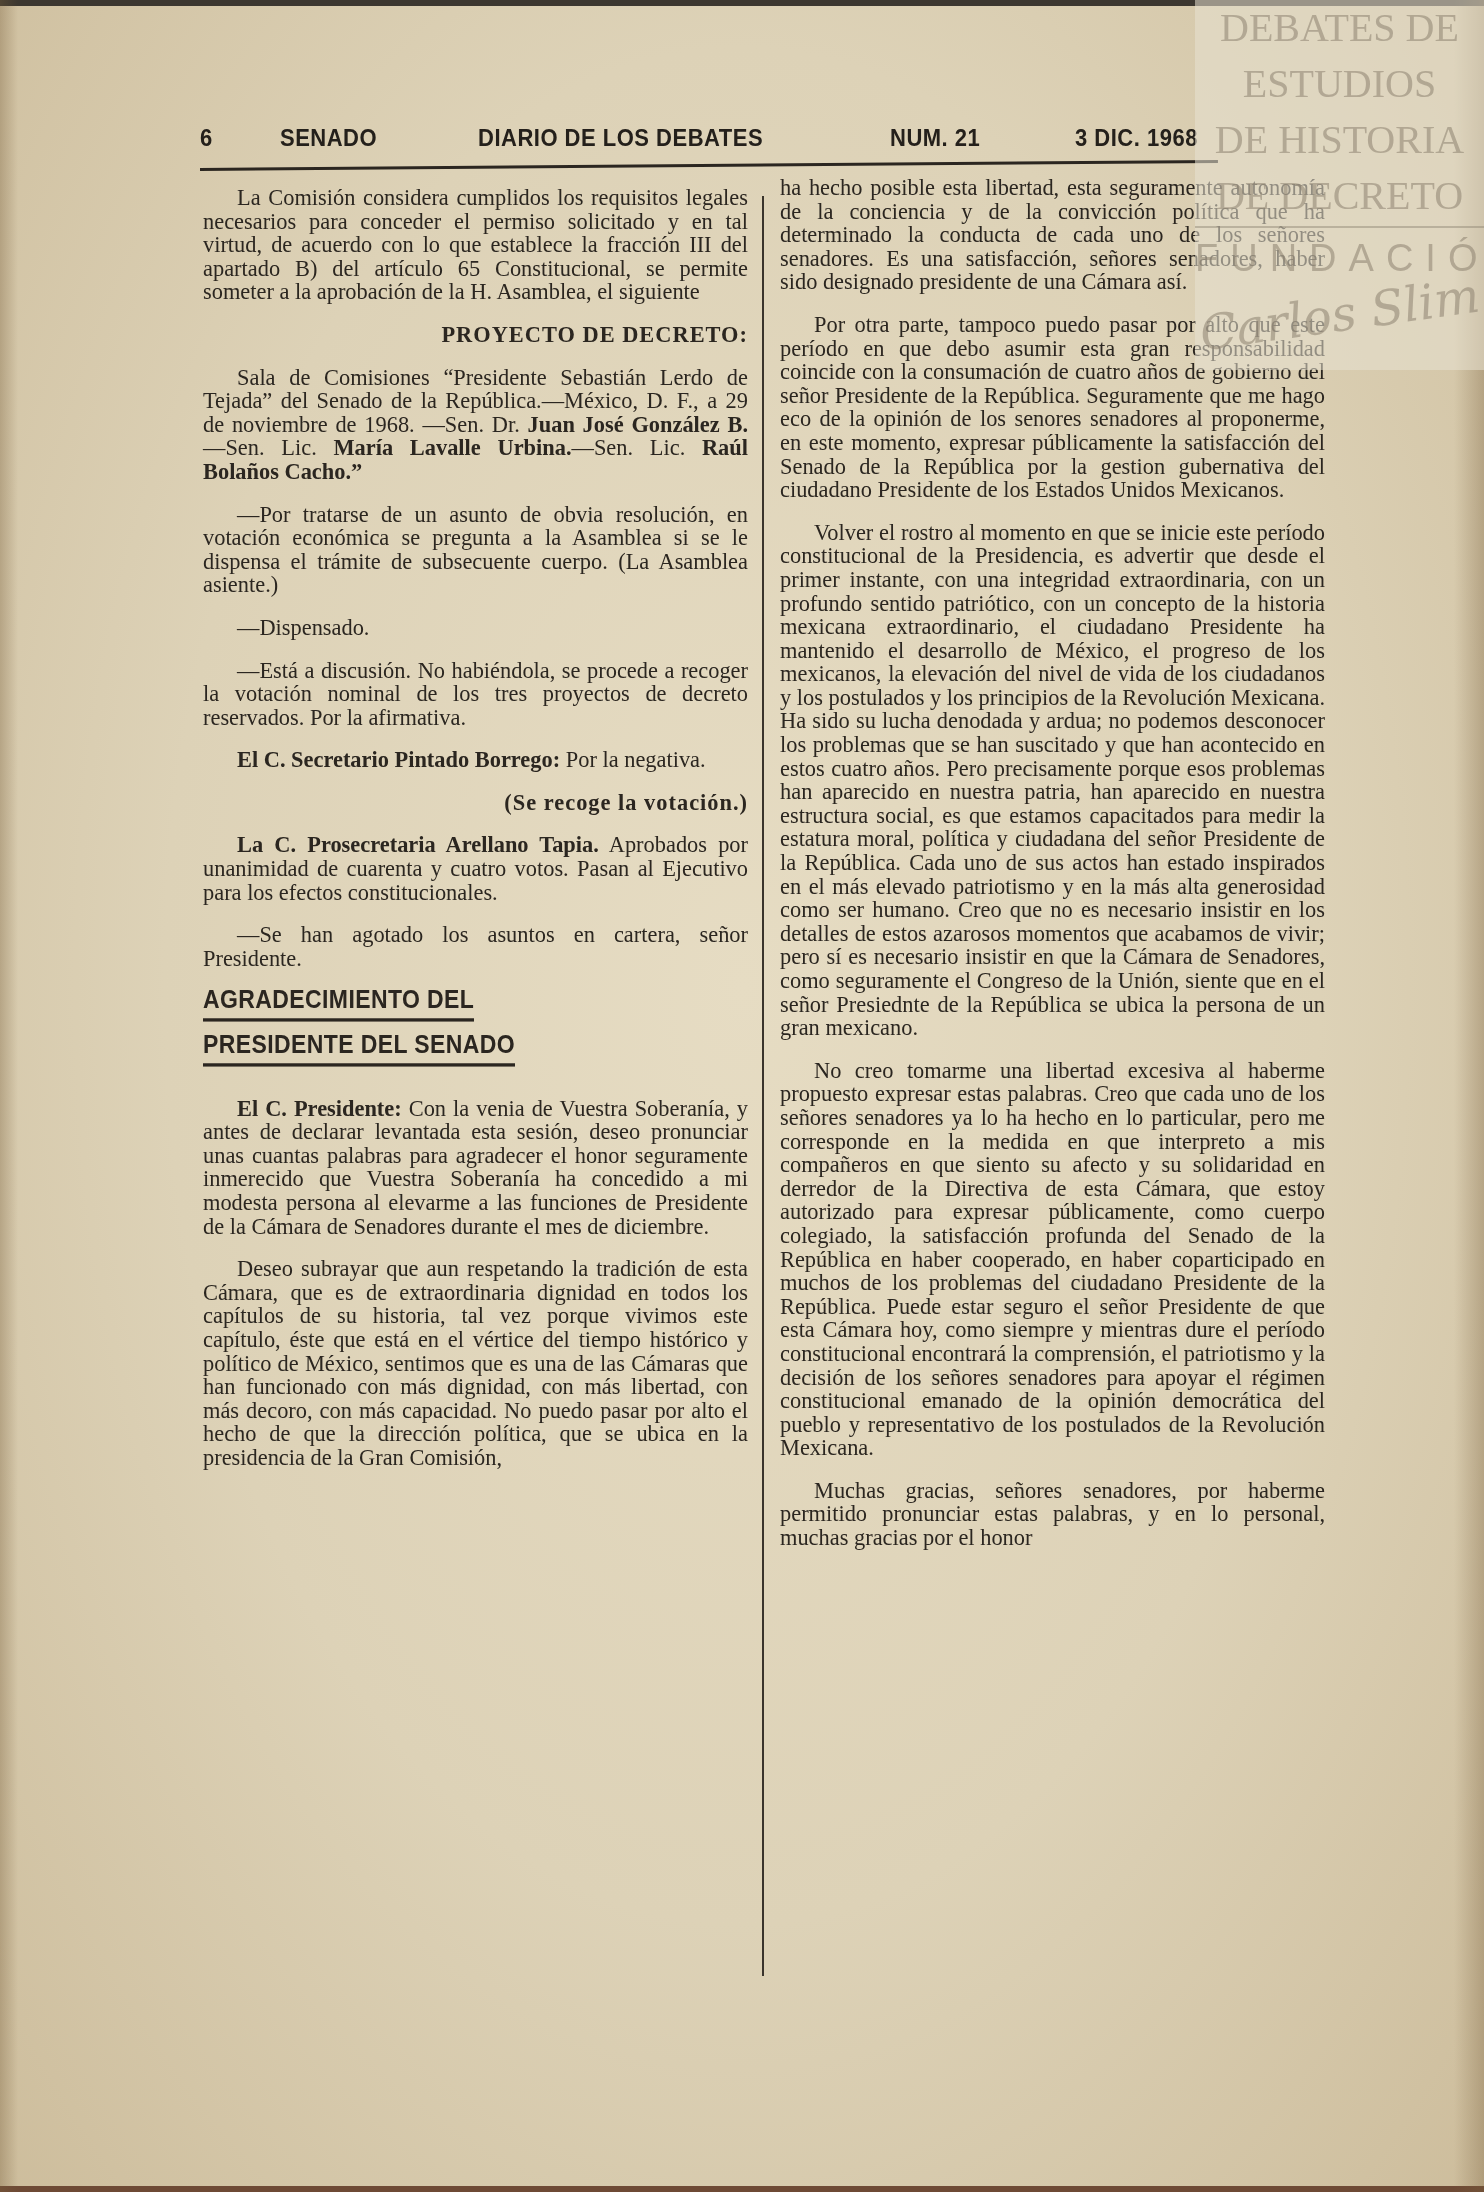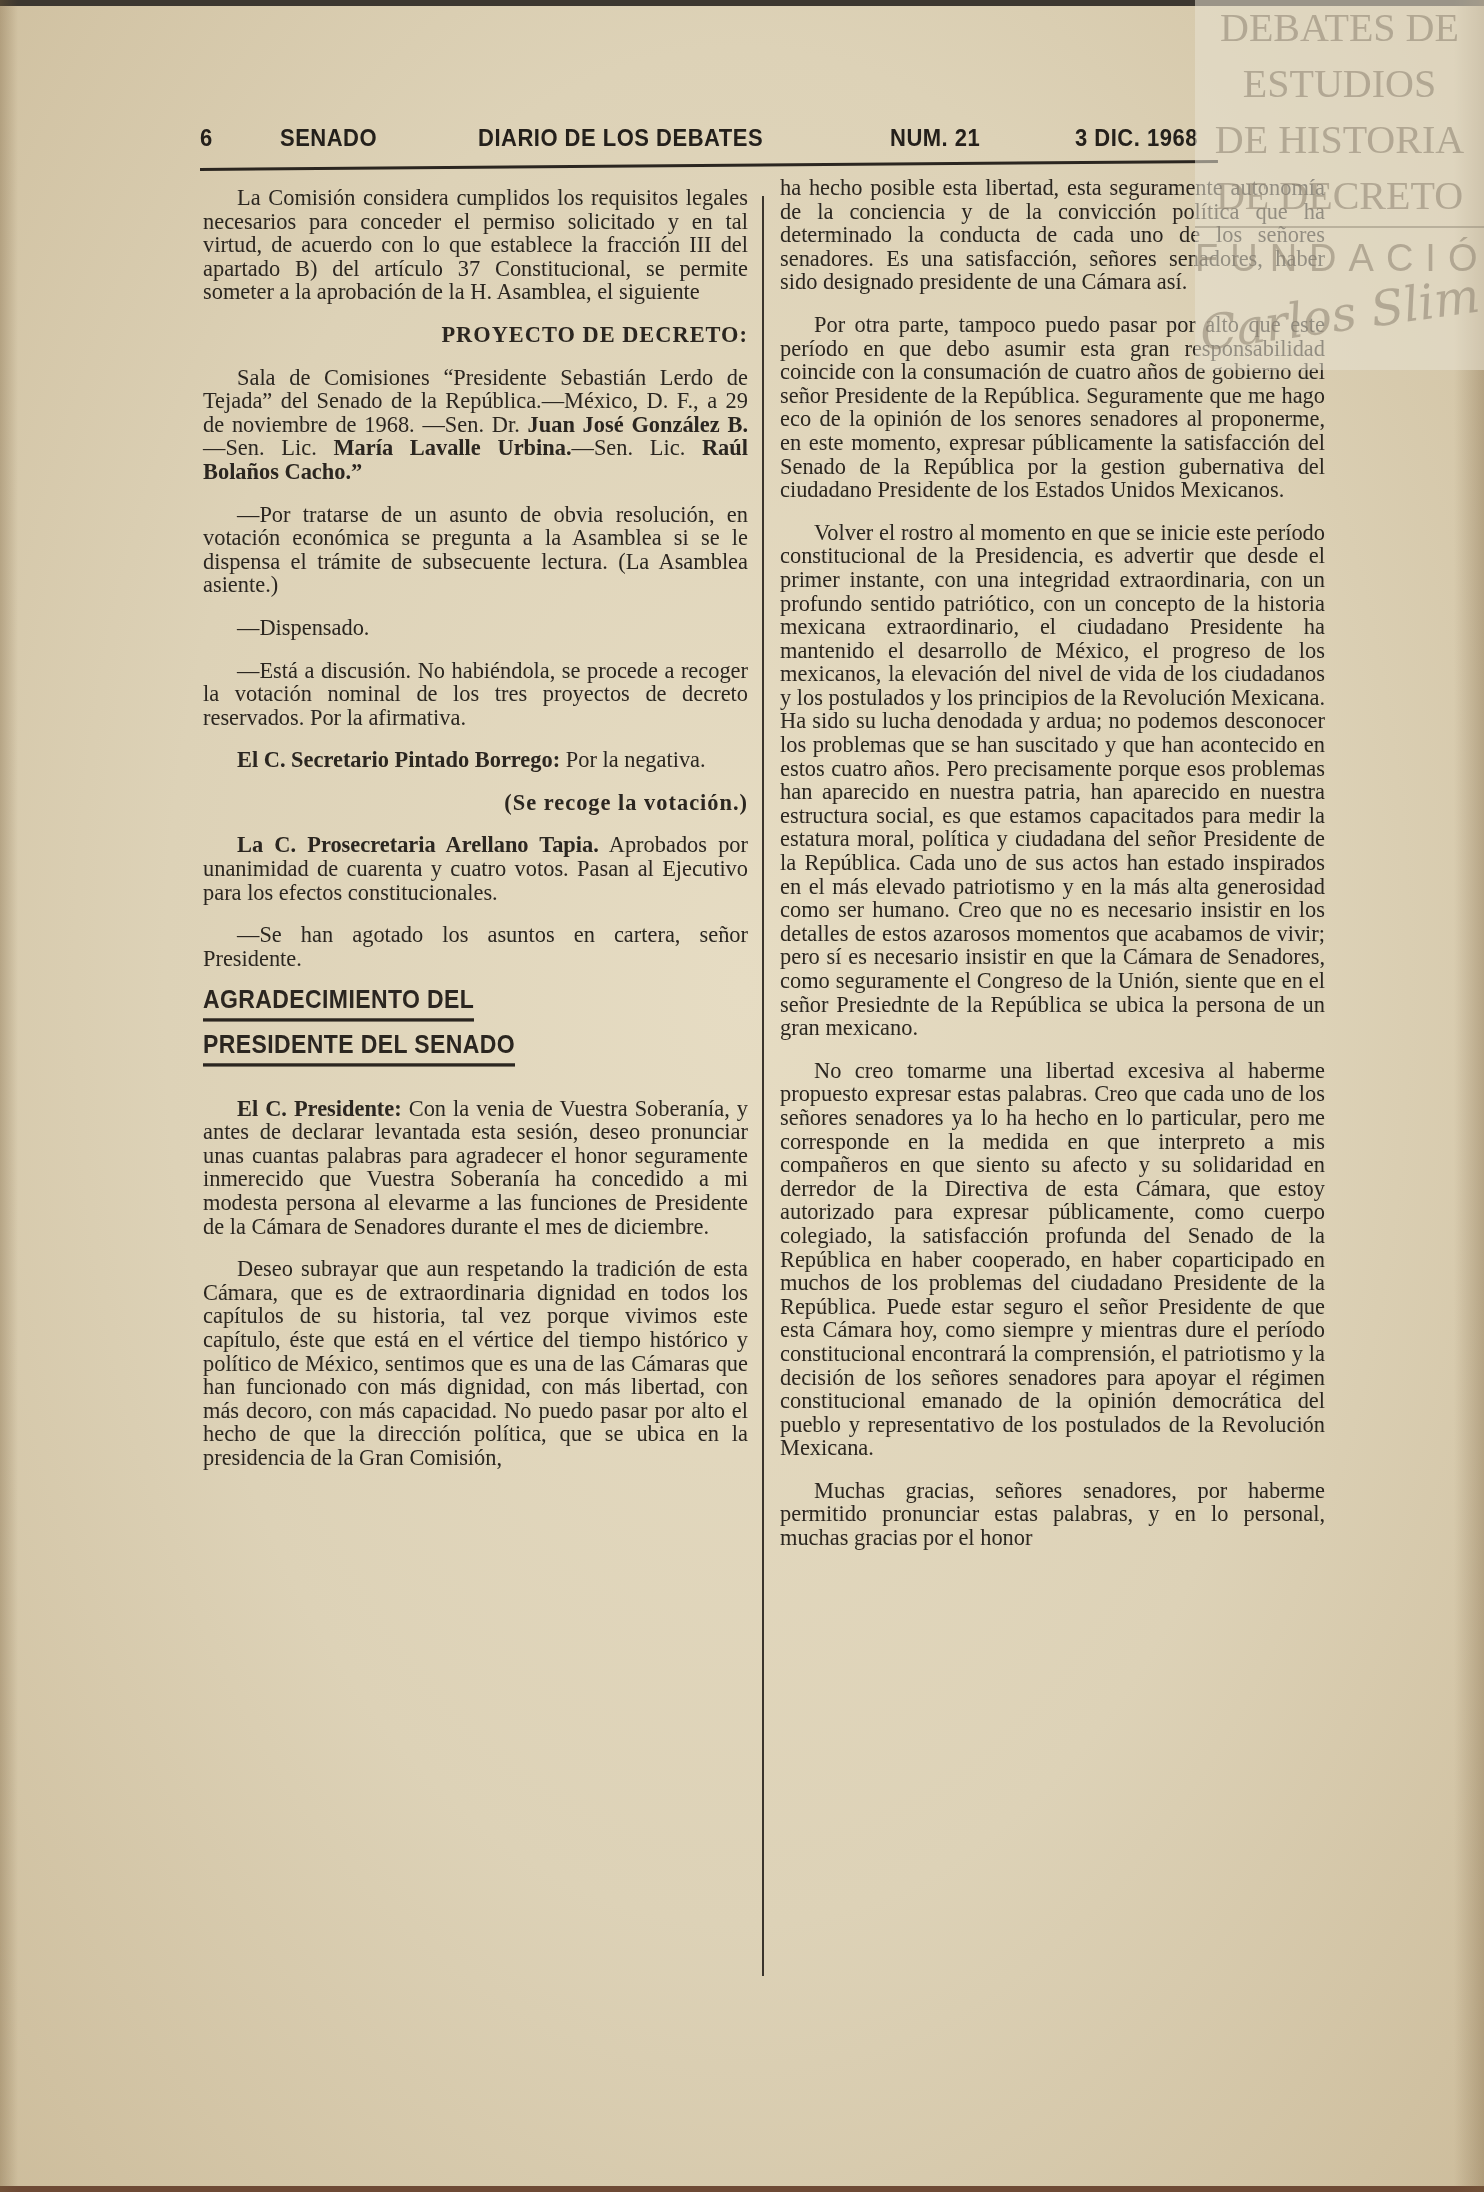--- a/index.html
+++ b/index.html
@@ -84,24 +84,24 @@
   <span class="h-section">SENADO</span>
   <span class="h-title">DIARIO DE LOS DEBATES</span>
   <span class="h-num">NUM. 21</span>
   <span class="h-date">3 DIC. 1968</span>
 </div>
 <div class="header-rule"></div>
 
 <div class="col-divider"></div>
 
 <div class="col col-left">
-  <p>La Comisión considera cumplidos los requisitos legales necesarios para conceder el permiso solicitado y en tal virtud, de acuerdo con lo que establece la fracción III del apartado B) del artículo 37 Constitucional, se permite someter a la aprobación de la H. Asamblea, el siguiente</p>
+  <p>La Comisión considera cumplidos los requisitos legales necesarios para conceder el permiso solicitado y en tal virtud, de acuerdo con lo que establece la fracción III del apartado B) del artículo 65 Constitucional, se permite someter a la aprobación de la H. Asamblea, el siguiente</p>
   <p class="center">PROYECTO DE DECRETO:</p>
   <p><span>Sala de Comisiones “Presidente Sebastián Lerdo de Tejada” del Senado de la República.—México, D. F., a 29 de noviembre de 1968. —Sen. Dr. </span><b>Juan José González B.</b><span>—Sen. Lic. </span><b>María Lavalle Urbina.</b><span>—Sen. Lic. </span><b>Raúl Bolaños Cacho.”</b></p>
-  <p>—Por tratarse de un asunto de obvia resolución, en votación económica se pregunta a la Asamblea si se le dispensa el trámite de subsecuente lectura. (La Asamblea asiente.)</p>
+  <p>—Por tratarse de un asunto de obvia resolución, en votación económica se pregunta a la Asamblea si se le dispensa el trámite de subsecuente cuerpo. (La Asamblea asiente.)</p>
   <p>—Dispensado.</p>
   <p>—Está a discusión. No habiéndola, se procede a recoger la votación nominal de los tres proyectos de decreto reservados. Por la afirmativa.</p>
   <p><b>El C. Secretario Pintado Borrego:</b><span> Por la negativa.</span></p>
   <p class="center">(Se recoge la votación.)</p>
   <p><b>La C. Prosecretaria Arellano Tapia.</b><span> Aprobados por unanimidad de cuarenta y cuatro votos. Pasan al Ejecutivo para los efectos constitucionales.</span></p>
   <p>—Se han agotado los asuntos en cartera, señor Presidente.</p>
   <div class="sec-wrap">
     <div class="sec-heading line1">AGRADECIMIENTO DEL</div><br>
     <div class="sec-heading">PRESIDENTE DEL SENADO</div>
   </div>

